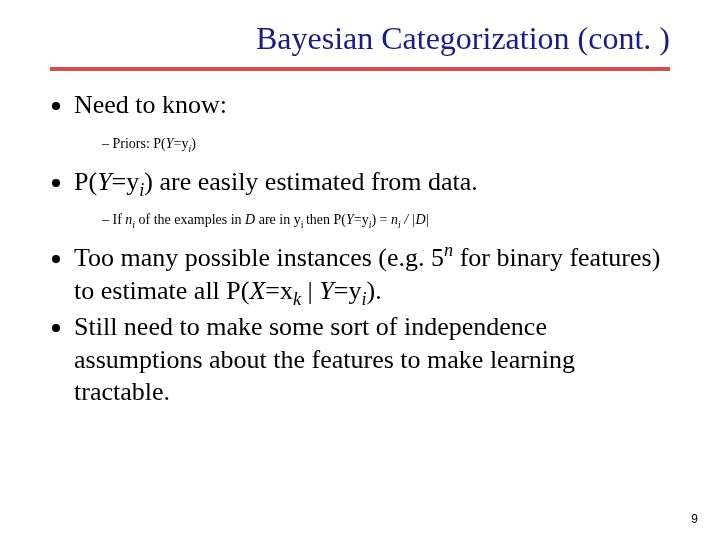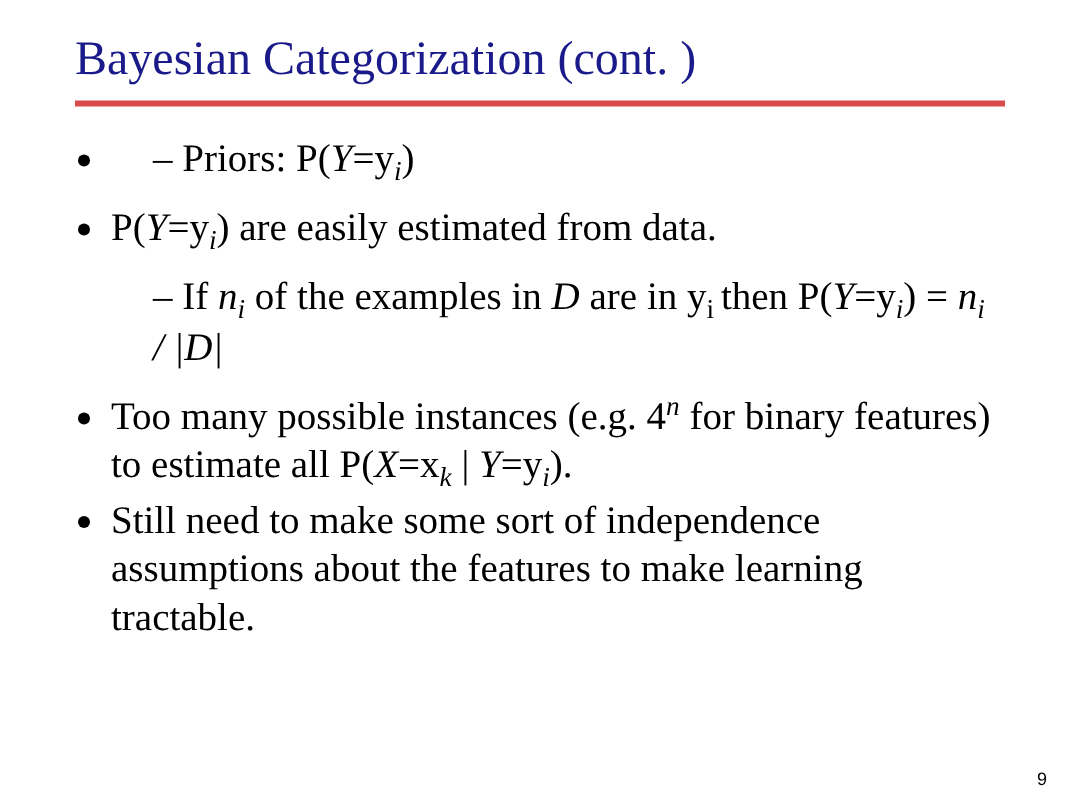--- a/index.html
+++ b/index.html
@@ -14,21 +14,21 @@
     overflow: hidden;
   }
   .slide {
     width: 720px;
     height: 540px;
     position: relative;
     box-sizing: border-box;
     padding: 20px 50px 0 50px;
   }
   .title {
-    text-align: left;
+    text-align: right;
     font-size: 32px;
     font-weight: normal;
     color: #1a1a8a;
     margin: 0 0 10px 0;
   }
   .rule {
     border: none;
     border-top: 4px solid #d94a4a;
     margin: 0 0 18px 0;
   }
@@ -41,21 +41,21 @@
     font-size: 26px;
     margin: 4px 0 2px 0;
     line-height: 1.25;
   }
   ul.sub {
     list-style: none;
     padding-left: 28px;
     margin: 6px 0 10px 0;
   }
   ul.sub > li {
-    font-size: 26px;
+    font-size: 14px;
     margin: 13px 0;
     line-height: 1.3;
   }
   ul.sub > li::before {
     content: "– ";
   }
   .ital { font-style: italic; }
   sub { font-size: 0.7em; vertical-align: sub; line-height: 0; }
   sup { font-size: 0.7em; vertical-align: super; line-height: 0; }
   .pagenum {
@@ -71,38 +71,39 @@
 <body>
 
 <div class="slide">
 
   <h1 class="title">Bayesian Categorization (cont. )</h1>
   <hr class="rule">
 
   <ul class="top">
 
     <li>
+      <span>Need to know:</span>
       <ul class="sub">
         <li>
           <span>Priors: P(</span><span class="ital">Y</span><span>=y</span><sub class="ital">i</sub><span>)</span>
         </li>
       </ul>
     </li>
 
     <li>
       <span>P(</span><span class="ital">Y</span><span>=y</span><sub class="ital">i</sub><span>) are easily estimated from data.</span>
       <ul class="sub">
         <li>
           <span>If </span><span class="ital">n</span><sub class="ital">i</sub><span> of the examples in </span><span class="ital">D</span><span> are in y</span><sub>i </sub><span>then P(</span><span class="ital">Y</span><span>=y</span><sub class="ital">i</sub><span>) =  </span><span class="ital">n</span><sub class="ital">i</sub><span class="ital"> / |</span><span class="ital">D</span><span class="ital">|</span>
         </li>
       </ul>
     </li>
 
     <li>
-      <span>Too many possible instances (e.g. 4</span><sup class="ital">n</sup><span> for binary features) to estimate all P(</span><span class="ital">X</span><span>=x</span><sub class="ital">k</sub><span> | </span><span class="ital">Y</span><span>=y</span><sub class="ital">i</sub><span>).</span>
+      <span>Too many possible instances (e.g. 5</span><sup class="ital">n</sup><span> for binary features) to estimate all P(</span><span class="ital">X</span><span>=x</span><sub class="ital">k</sub><span> | </span><span class="ital">Y</span><span>=y</span><sub class="ital">i</sub><span>).</span>
     </li>
 
     <li>
       <span>Still need to make some sort of independence assumptions about the features to make learning tractable.</span>
     </li>
 
   </ul>
 
   <div class="pagenum">9</div>
 </div>

